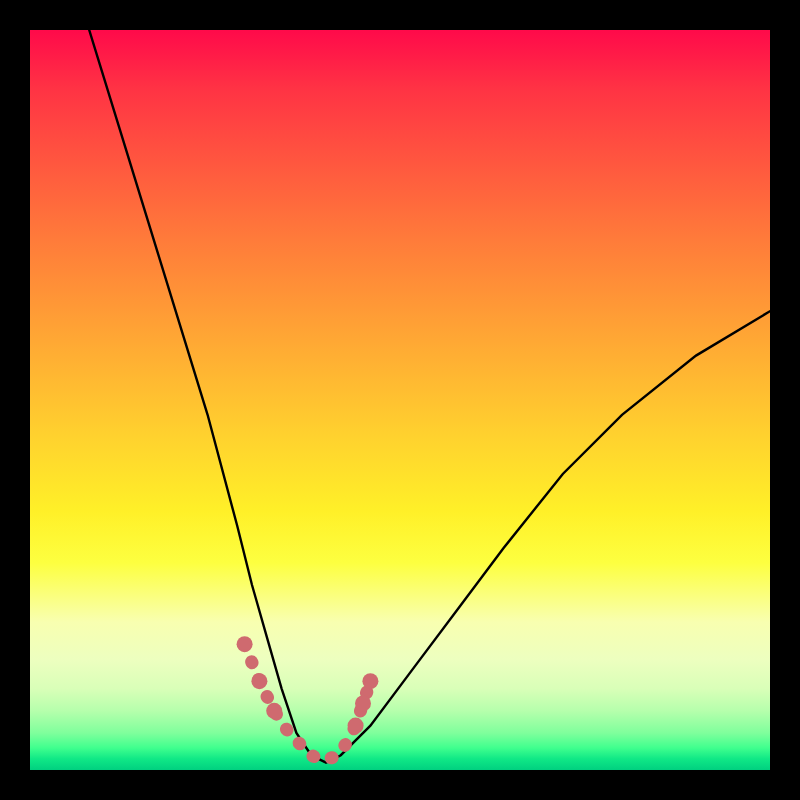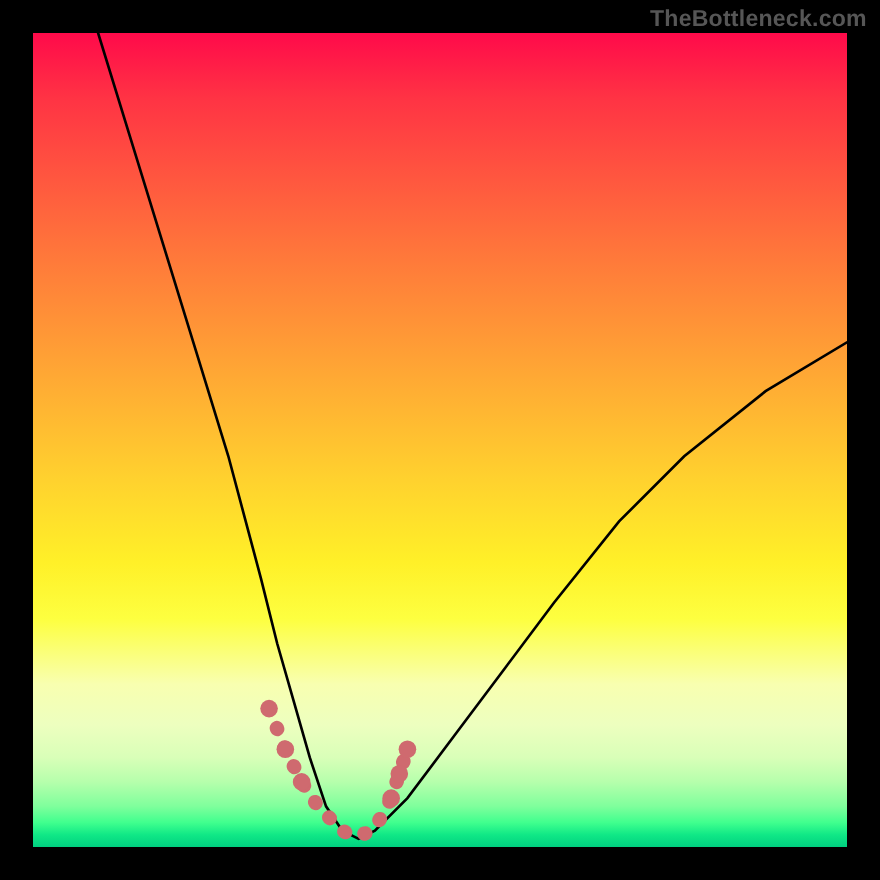--- a/index.html
+++ b/index.html
@@ -49,21 +49,20 @@
     position: absolute;
     left: 0; top: 0;
     width: 740px;
     height: 740px;
   }
 </style>
 </head>
 <body>
 
 <div class="frame">
-  <div class="watermark">TheBottleneck.com</div>
   <div class="plot">
     <svg class="plot-svg" viewBox="0 0 740 740">
       <path id="curve-path" fill="none" stroke="#000" stroke-width="2.4" stroke-linecap="round" d="M59.2 0.0 L88.8 96.2 L118.4 192.4 L148.0 288.6 L177.6 384.8 L207.2 495.8 L222.0 555.0 L236.8 606.8 L251.6 658.6 L266.4 703.0 L281.2 725.2 L296.0 732.6 L310.8 725.2 L340.4 695.6 L384.8 636.4 L429.2 577.2 L473.6 518.0 L532.8 444.0 L592.0 384.8 L666.0 325.6 L740.0 281.2"></path>
       <path id="band-path" fill="none" stroke="#cf6a6f" stroke-width="13" stroke-linecap="round" stroke-linejoin="round" stroke-dasharray="1 18" d="M214.6 614.2 L229.4 651.2 L244.2 680.8 L259.0 703.0 L273.8 717.8 L281.2 725.2 L288.6 728.9 L296.0 728.9 L303.4 727.4 L310.8 721.5 L318.2 710.4 L325.6 695.6 L333.0 673.4 L340.4 651.2"></path>
       <g id="band-dots">
           <circle cx="214.6" cy="614.2" r="8" fill="#cf6a6f"></circle>
           <circle cx="229.4" cy="651.2" r="8" fill="#cf6a6f"></circle>
           <circle cx="244.2" cy="680.8" r="8" fill="#cf6a6f"></circle>
           <circle cx="325.6" cy="695.6" r="8" fill="#cf6a6f"></circle>
           <circle cx="333.0" cy="673.4" r="8" fill="#cf6a6f"></circle>

